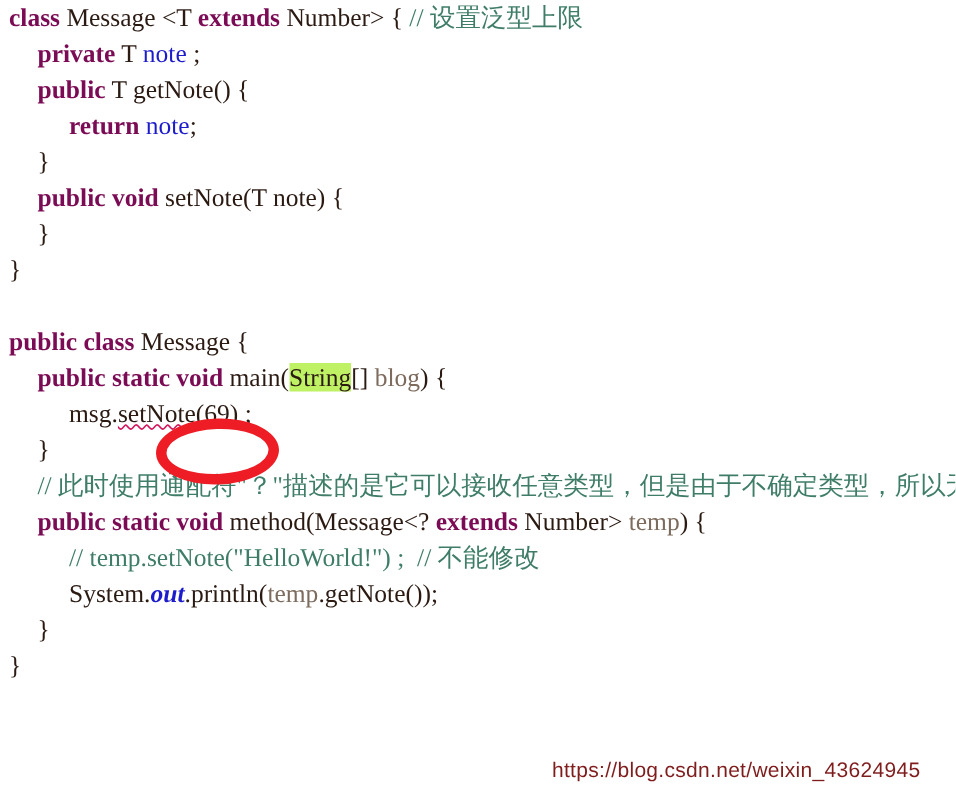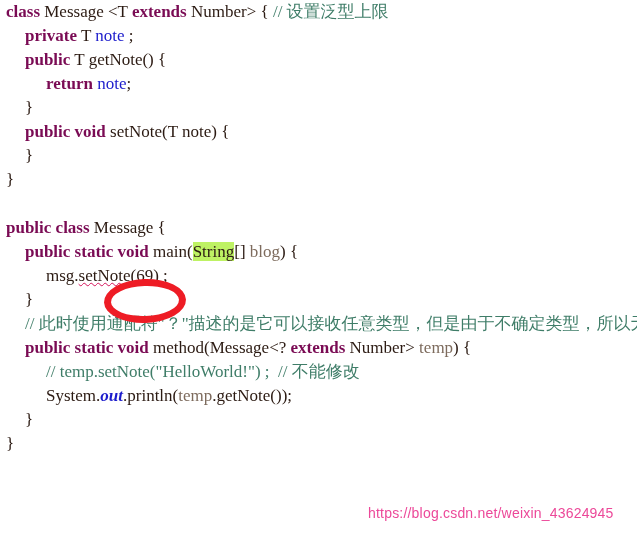--- a/index.html
+++ b/index.html
@@ -64,21 +64,21 @@
     border-radius: 50% / 50%;
     box-sizing: border-box;
     transform: rotate(-2deg);
     pointer-events: none;
   }
   .watermark {
     position: absolute;
     left: 368px;
     top: 505px;
     font-size: 14px;
-    color: #ec4899;
+    color: #7f1d1d;
     font-family: "Liberation Sans", sans-serif;
     letter-spacing: 0.2px;
     white-space: nowrap;
   }
   .ind1 { padding-left: 23px; }
   .ind2 { padding-left: 44px; }
 </style>
 </head>
 <body>
 

